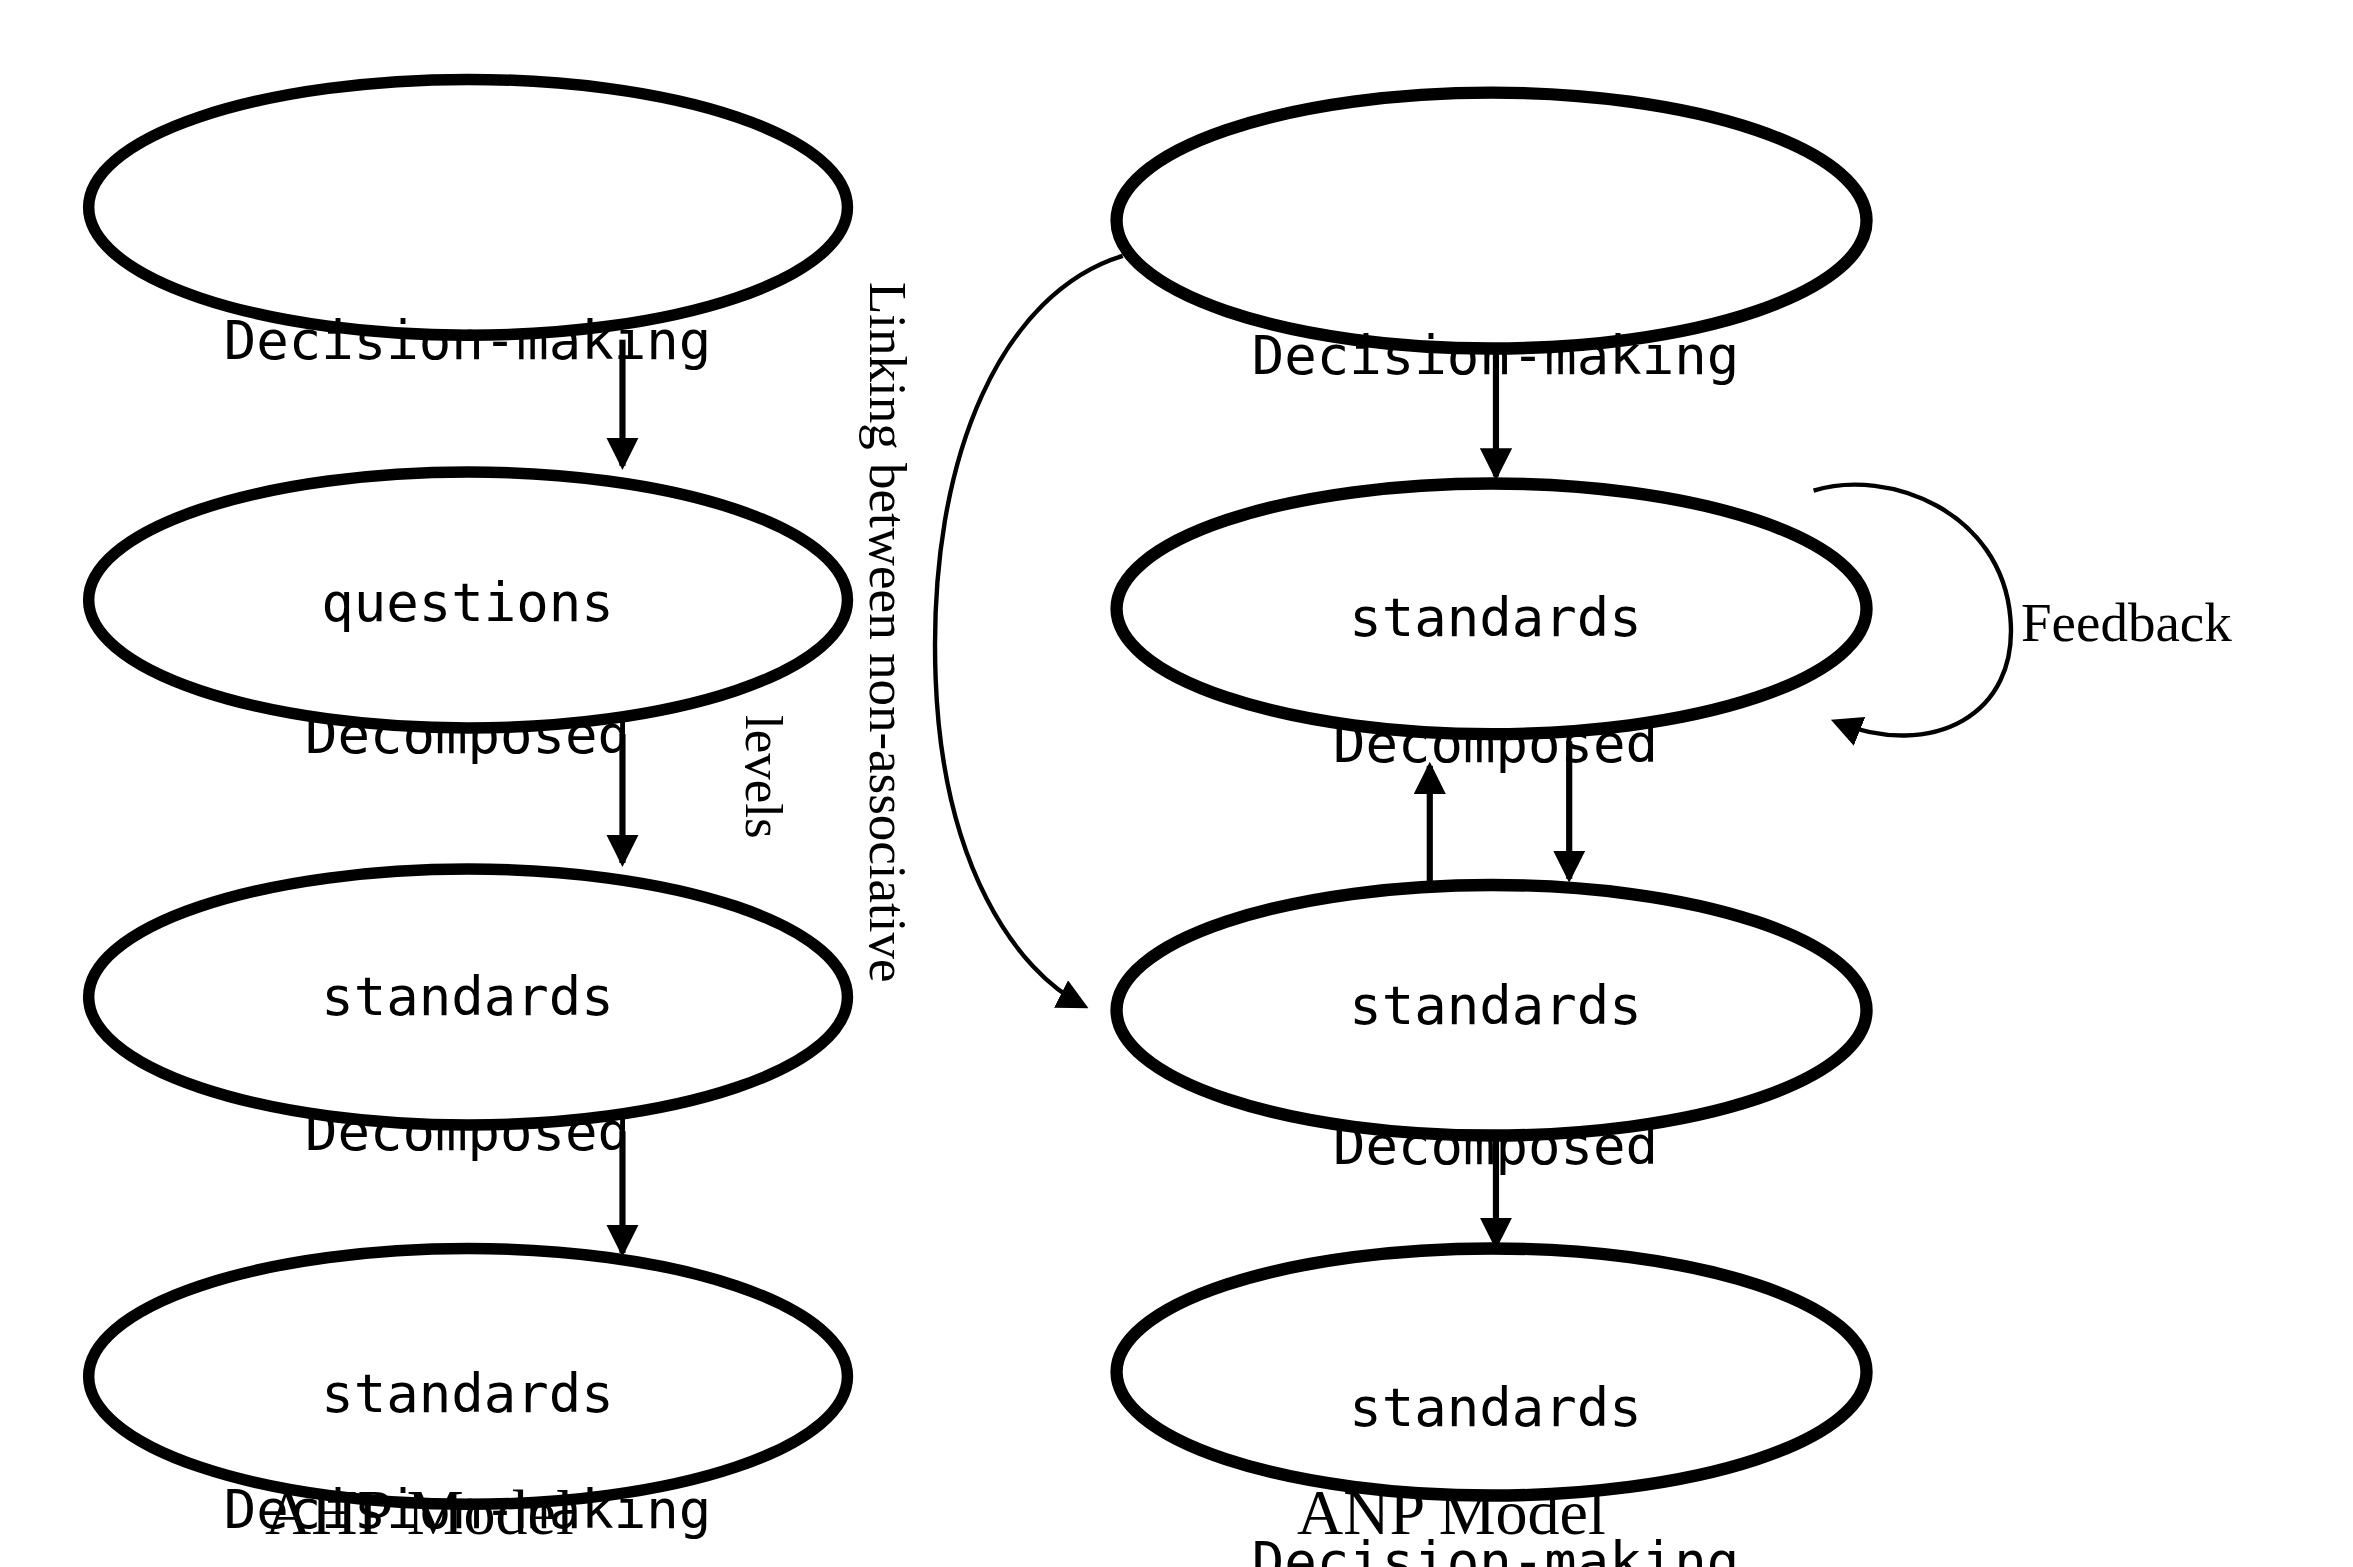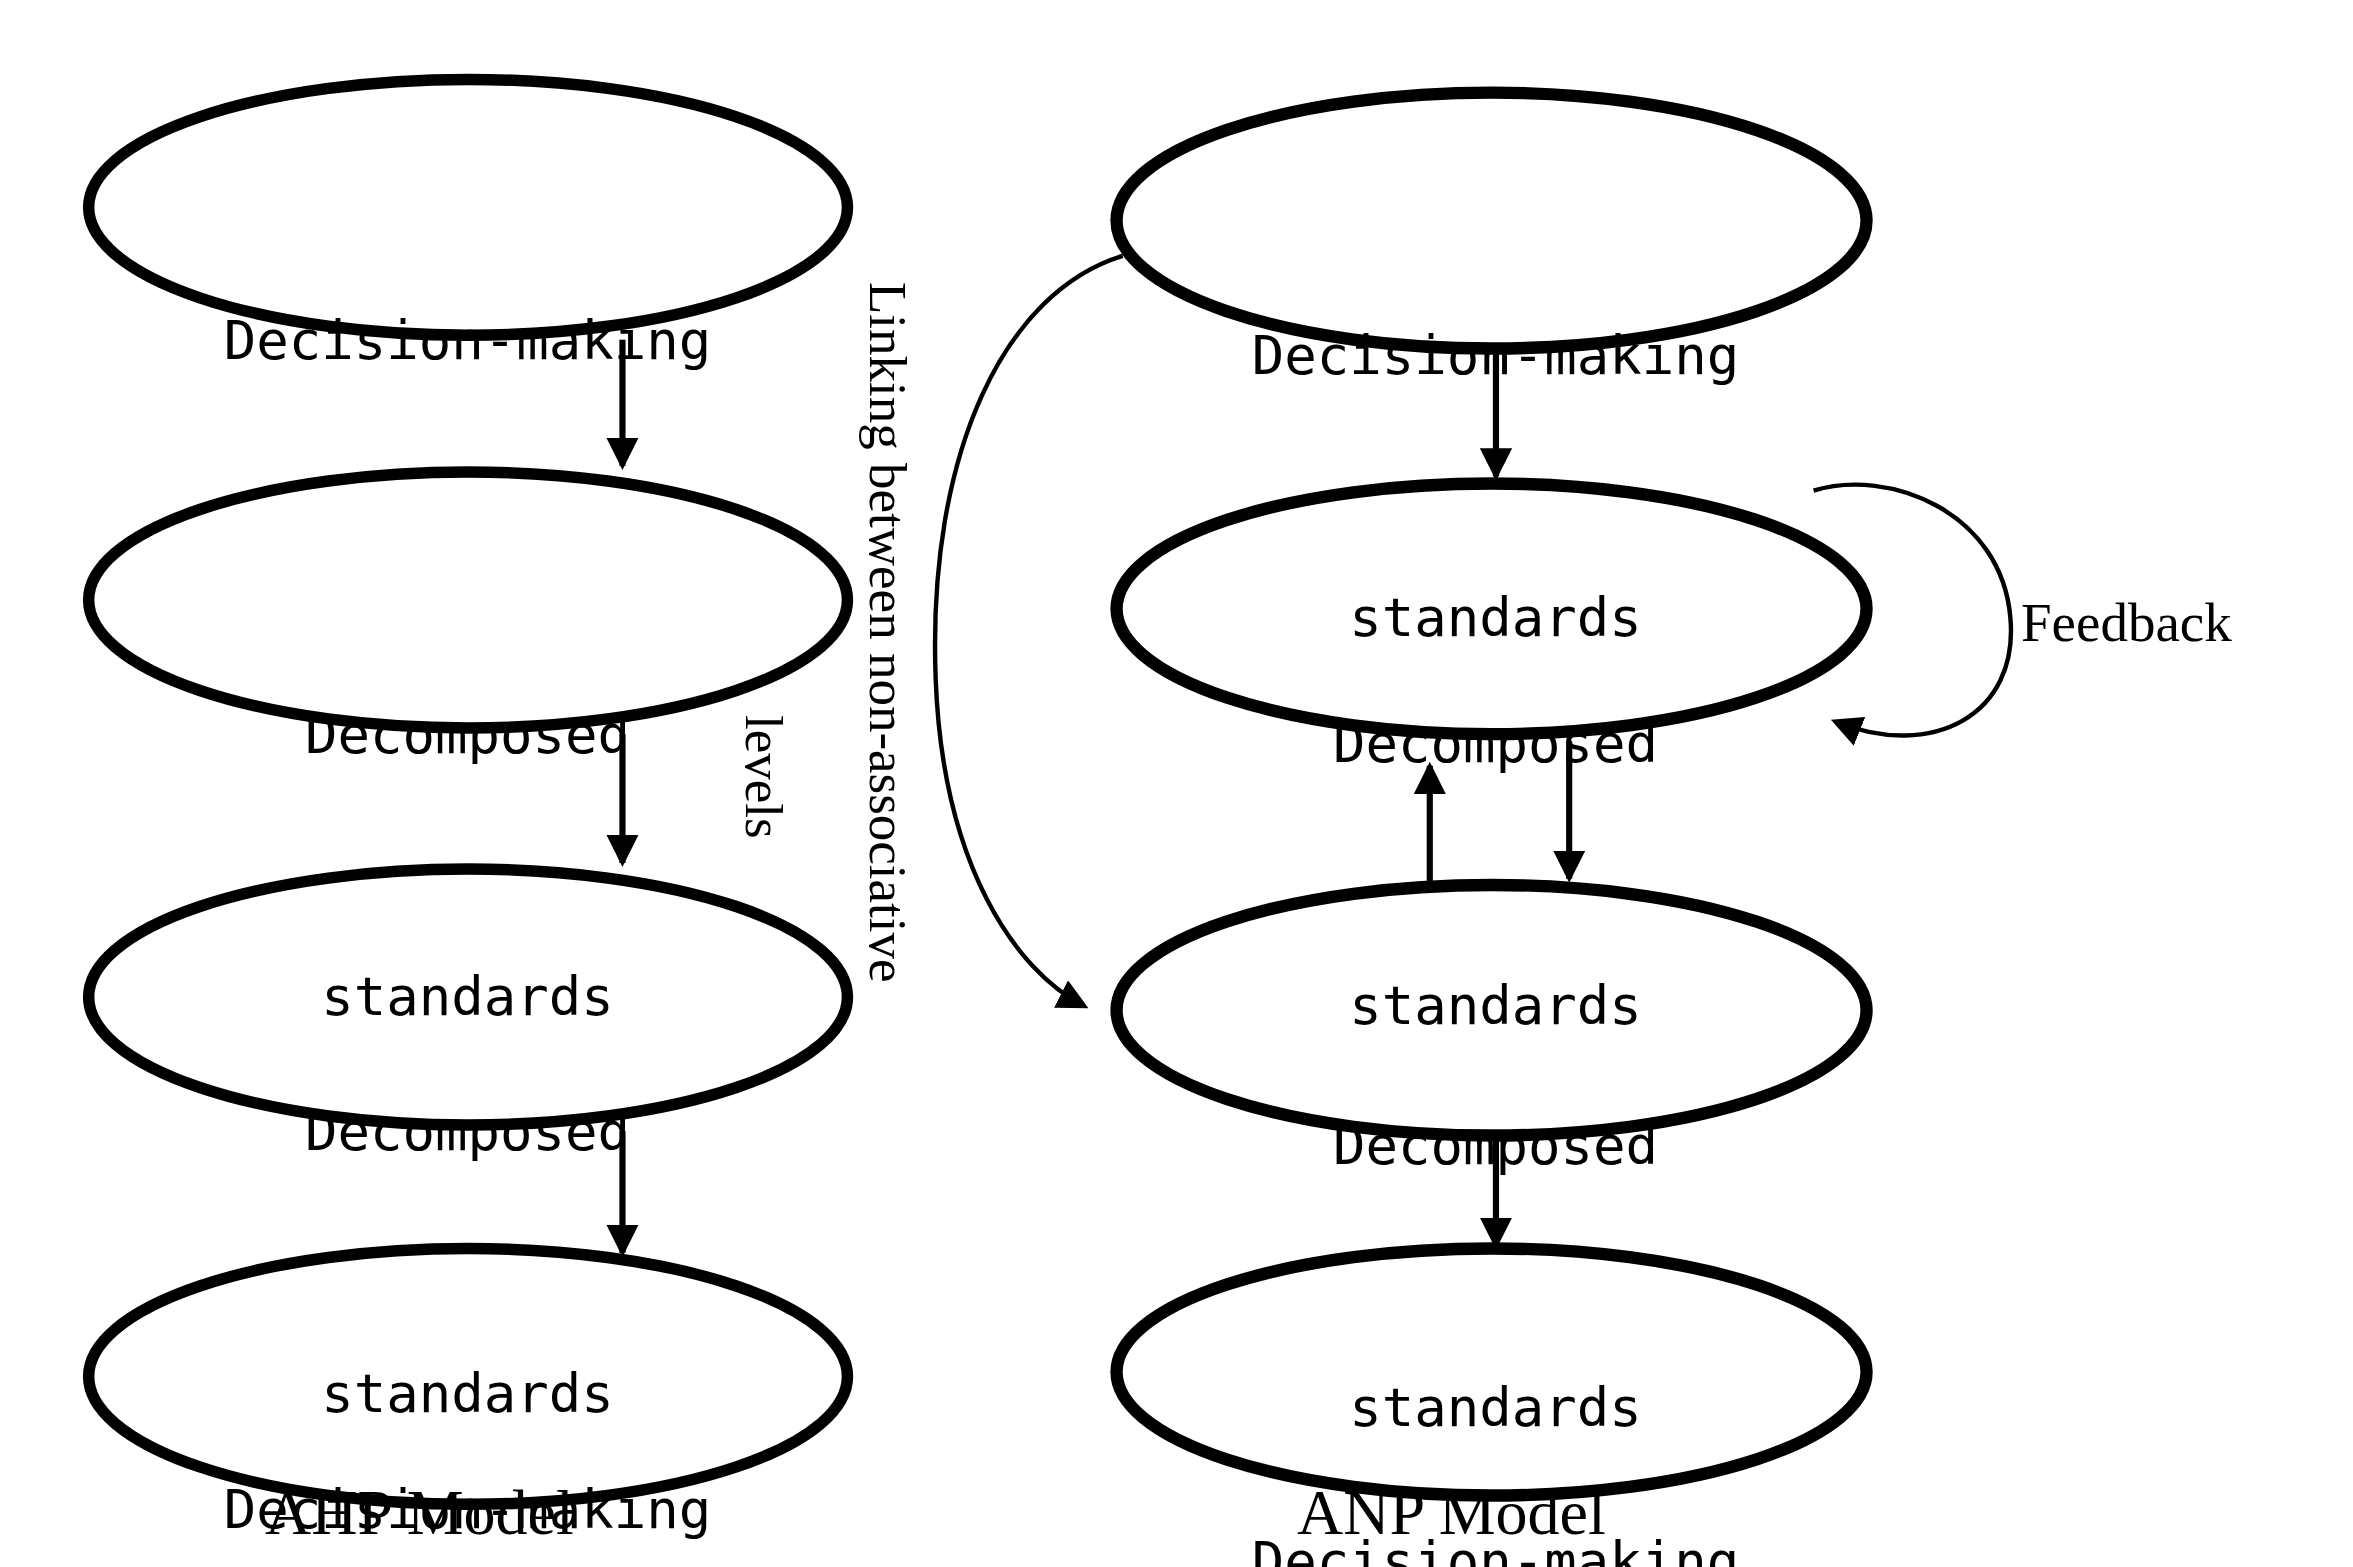--- a/index.html
+++ b/index.html
@@ -85,20 +85,21 @@
              C 2140 530, 2268 580, 2278 700
              C 2288 810, 2190 862, 2080 818" fill="none" stroke="#000000" stroke-width="5" marker-end="url(#arrowThin)"></path>
 
     <path d="M 1272 290
              C 1140 330, 1050 510, 1060 770
              C 1068 980, 1150 1100, 1228 1140" fill="none" stroke="#000000" stroke-width="5" marker-end="url(#arrowThin)"></path>
   </svg>
 
   <div class="node-label" style="left:88px; top:122px; width:759px; font-size:54px;">
     <div>Decision-making</div>
+    <div>questions</div>
   </div>
 
   <div class="node-label" style="left:88px; top:516px; width:759px; font-size:54px;">
     <div>Decomposed</div>
     <div>standards</div>
   </div>
 
   <div class="node-label" style="left:88px; top:913px; width:759px; font-size:54px;">
     <div>Decomposed</div>
     <div>standards</div>

